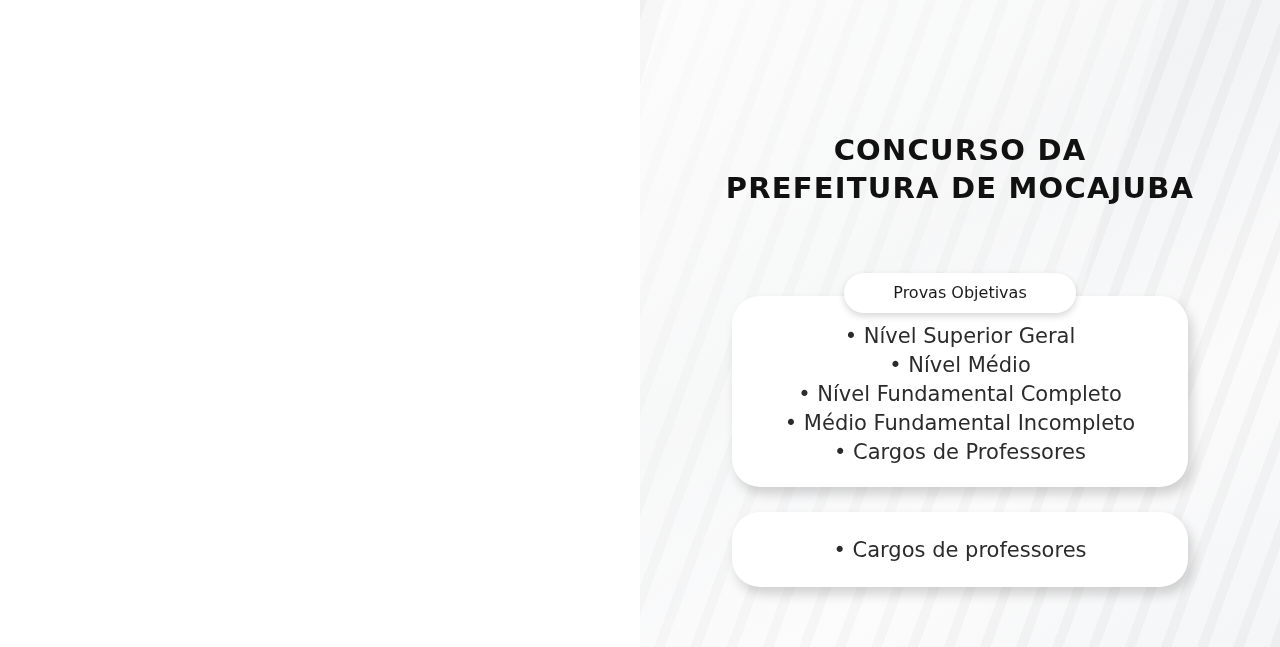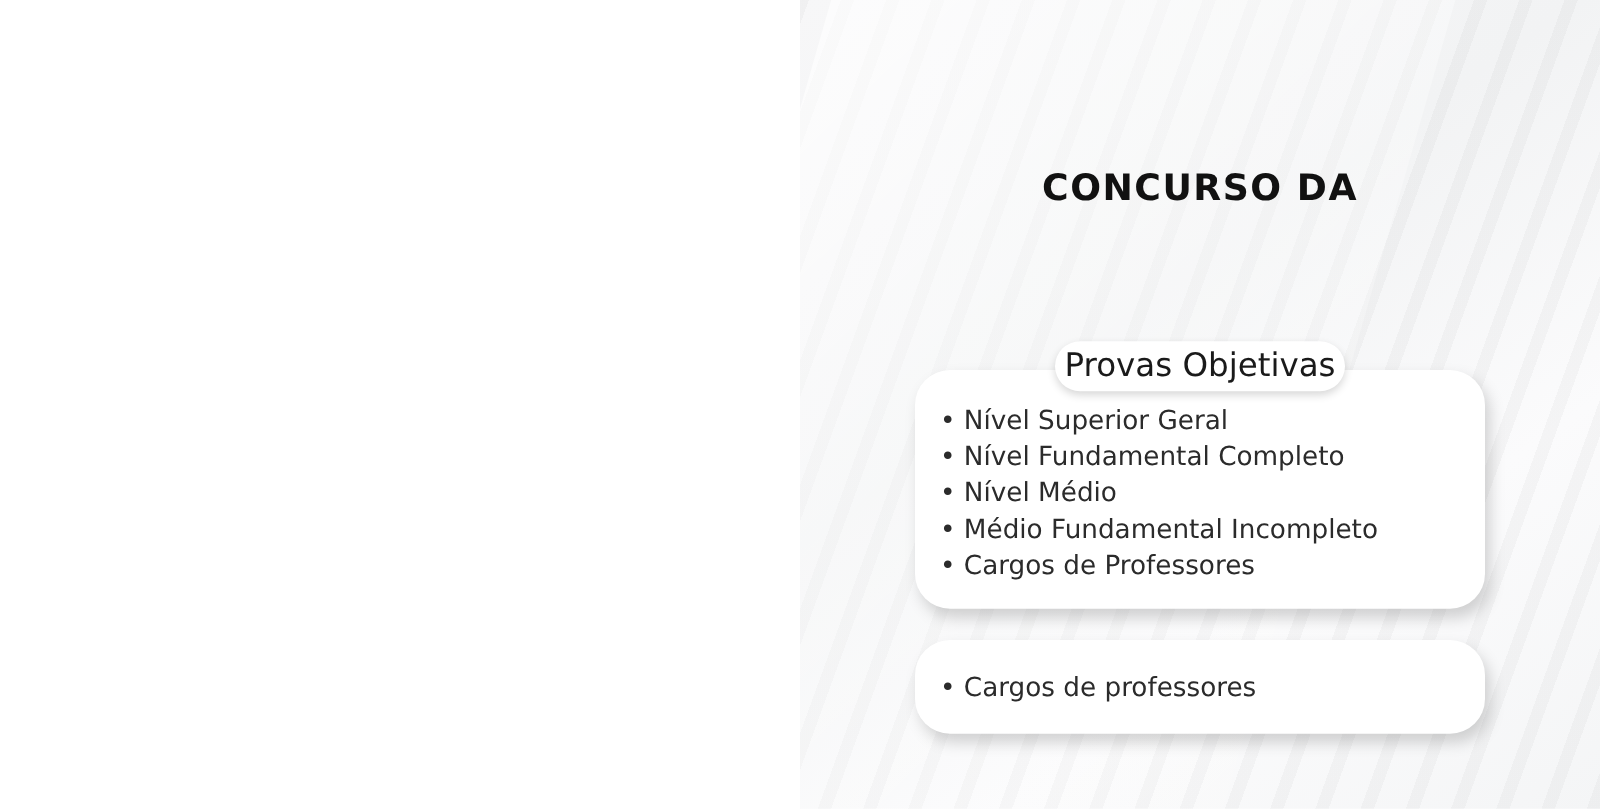--- a/index.html
+++ b/index.html
@@ -97,37 +97,37 @@
   .pill {
     position: relative;
     z-index: 3;
     width: 232px;
     margin: 0 auto;
     height: 40px;
     line-height: 40px;
     background: #ffffff;
     border-radius: 20px;
     text-align: center;
-    font-size: 26px;
+    font-size: 16px;
     color: #1a1a1a;
     box-shadow: 0 3px 7px rgba(0,0,0,0.16);
     font-family: "DejaVu Sans", sans-serif;
   }
 
   .card {
     position: relative;
     z-index: 2;
     width: 456px;
     margin: -17px auto 0 auto;
     background: #ffffff;
     border-radius: 28px;
     box-shadow: 4px 7px 12px rgba(0,0,0,0.17);
     padding: 26px 20px 20px 20px;
     box-sizing: border-box;
-    text-align: left;
+    text-align: center;
   }
   .card-redacao {
     padding: 24px 20px 22px 20px;
   }
   .item {
     font-size: 21px;
     color: #2b2b2b;
     line-height: 29px;
     white-space: nowrap;
   }
@@ -137,28 +137,29 @@
 
 <div class="page">
 
   <div class="left-pane"></div>
 
   <div class="right-pane">
     <div class="content">
 
       <div class="title-block">
         <div class="title-line">CONCURSO DA</div>
+        <div class="title-line">PREFEITURA DE MOCAJUBA</div>
       </div>
 
       <div class="section section-objetivas">
         <div class="pill">Provas Objetivas</div>
         <div class="card">
           <div class="item">• Nível Superior Geral</div>
+          <div class="item">• Nível Médio</div>
           <div class="item">• Nível Fundamental Completo</div>
-          <div class="item">• Nível Médio</div>
           <div class="item">• Médio Fundamental Incompleto</div>
           <div class="item">• Cargos de Professores</div>
         </div>
       </div>
 
       <div class="section section-redacao">
         <div class="card card-redacao">
           <div class="item">• Cargos de professores</div>
         </div>
       </div>

